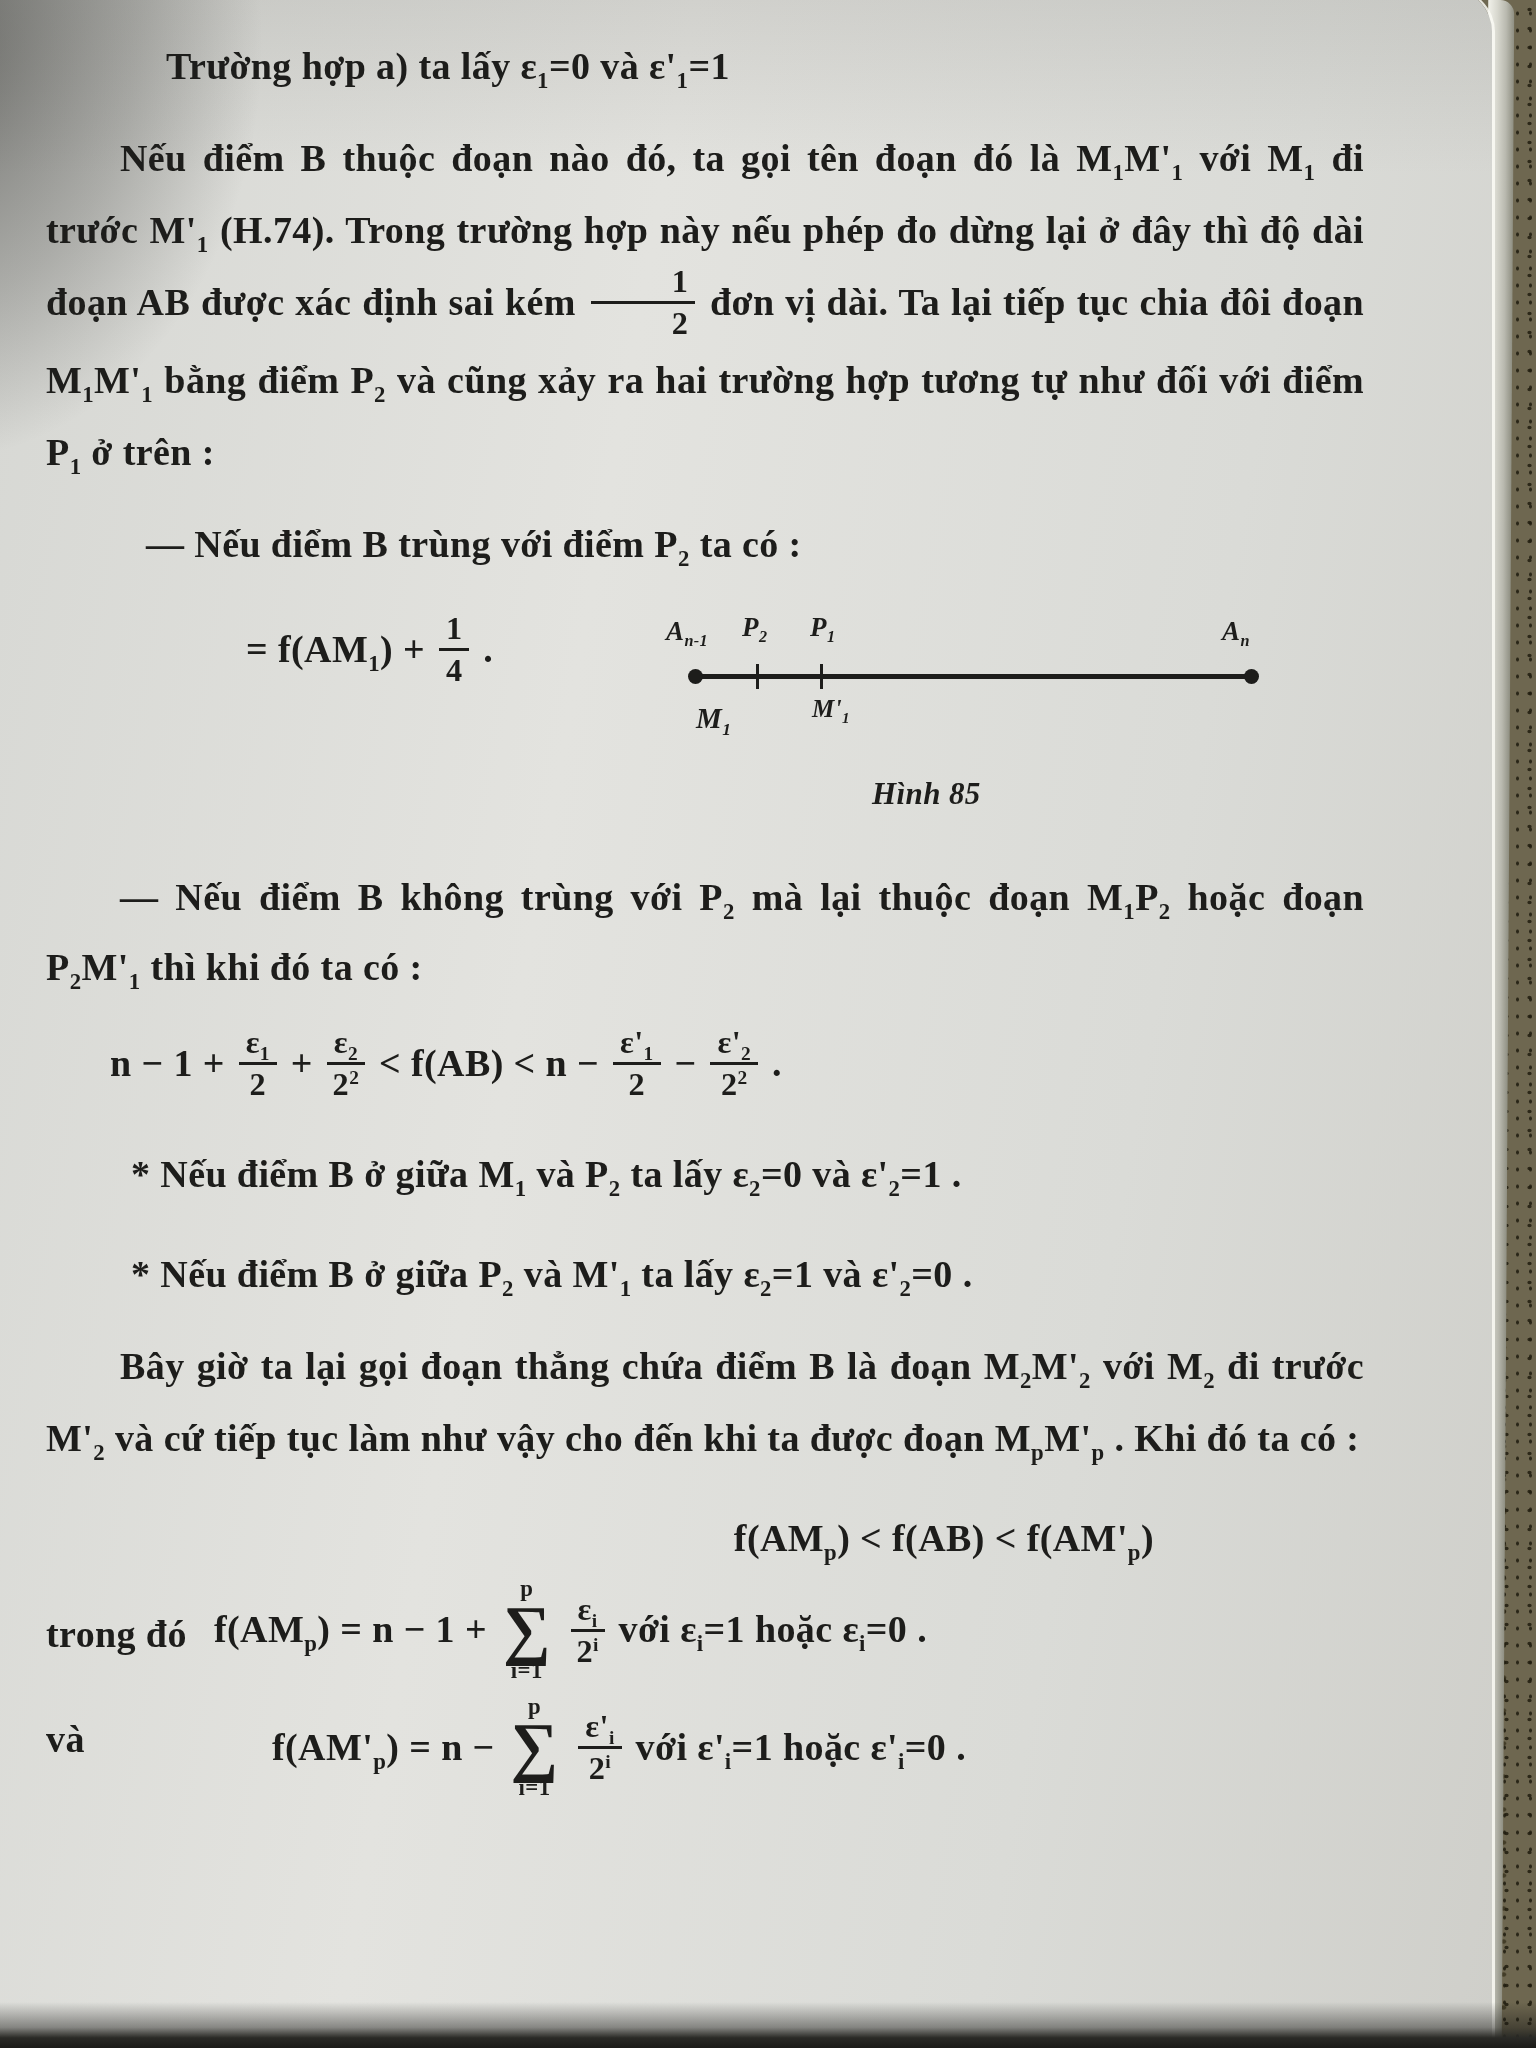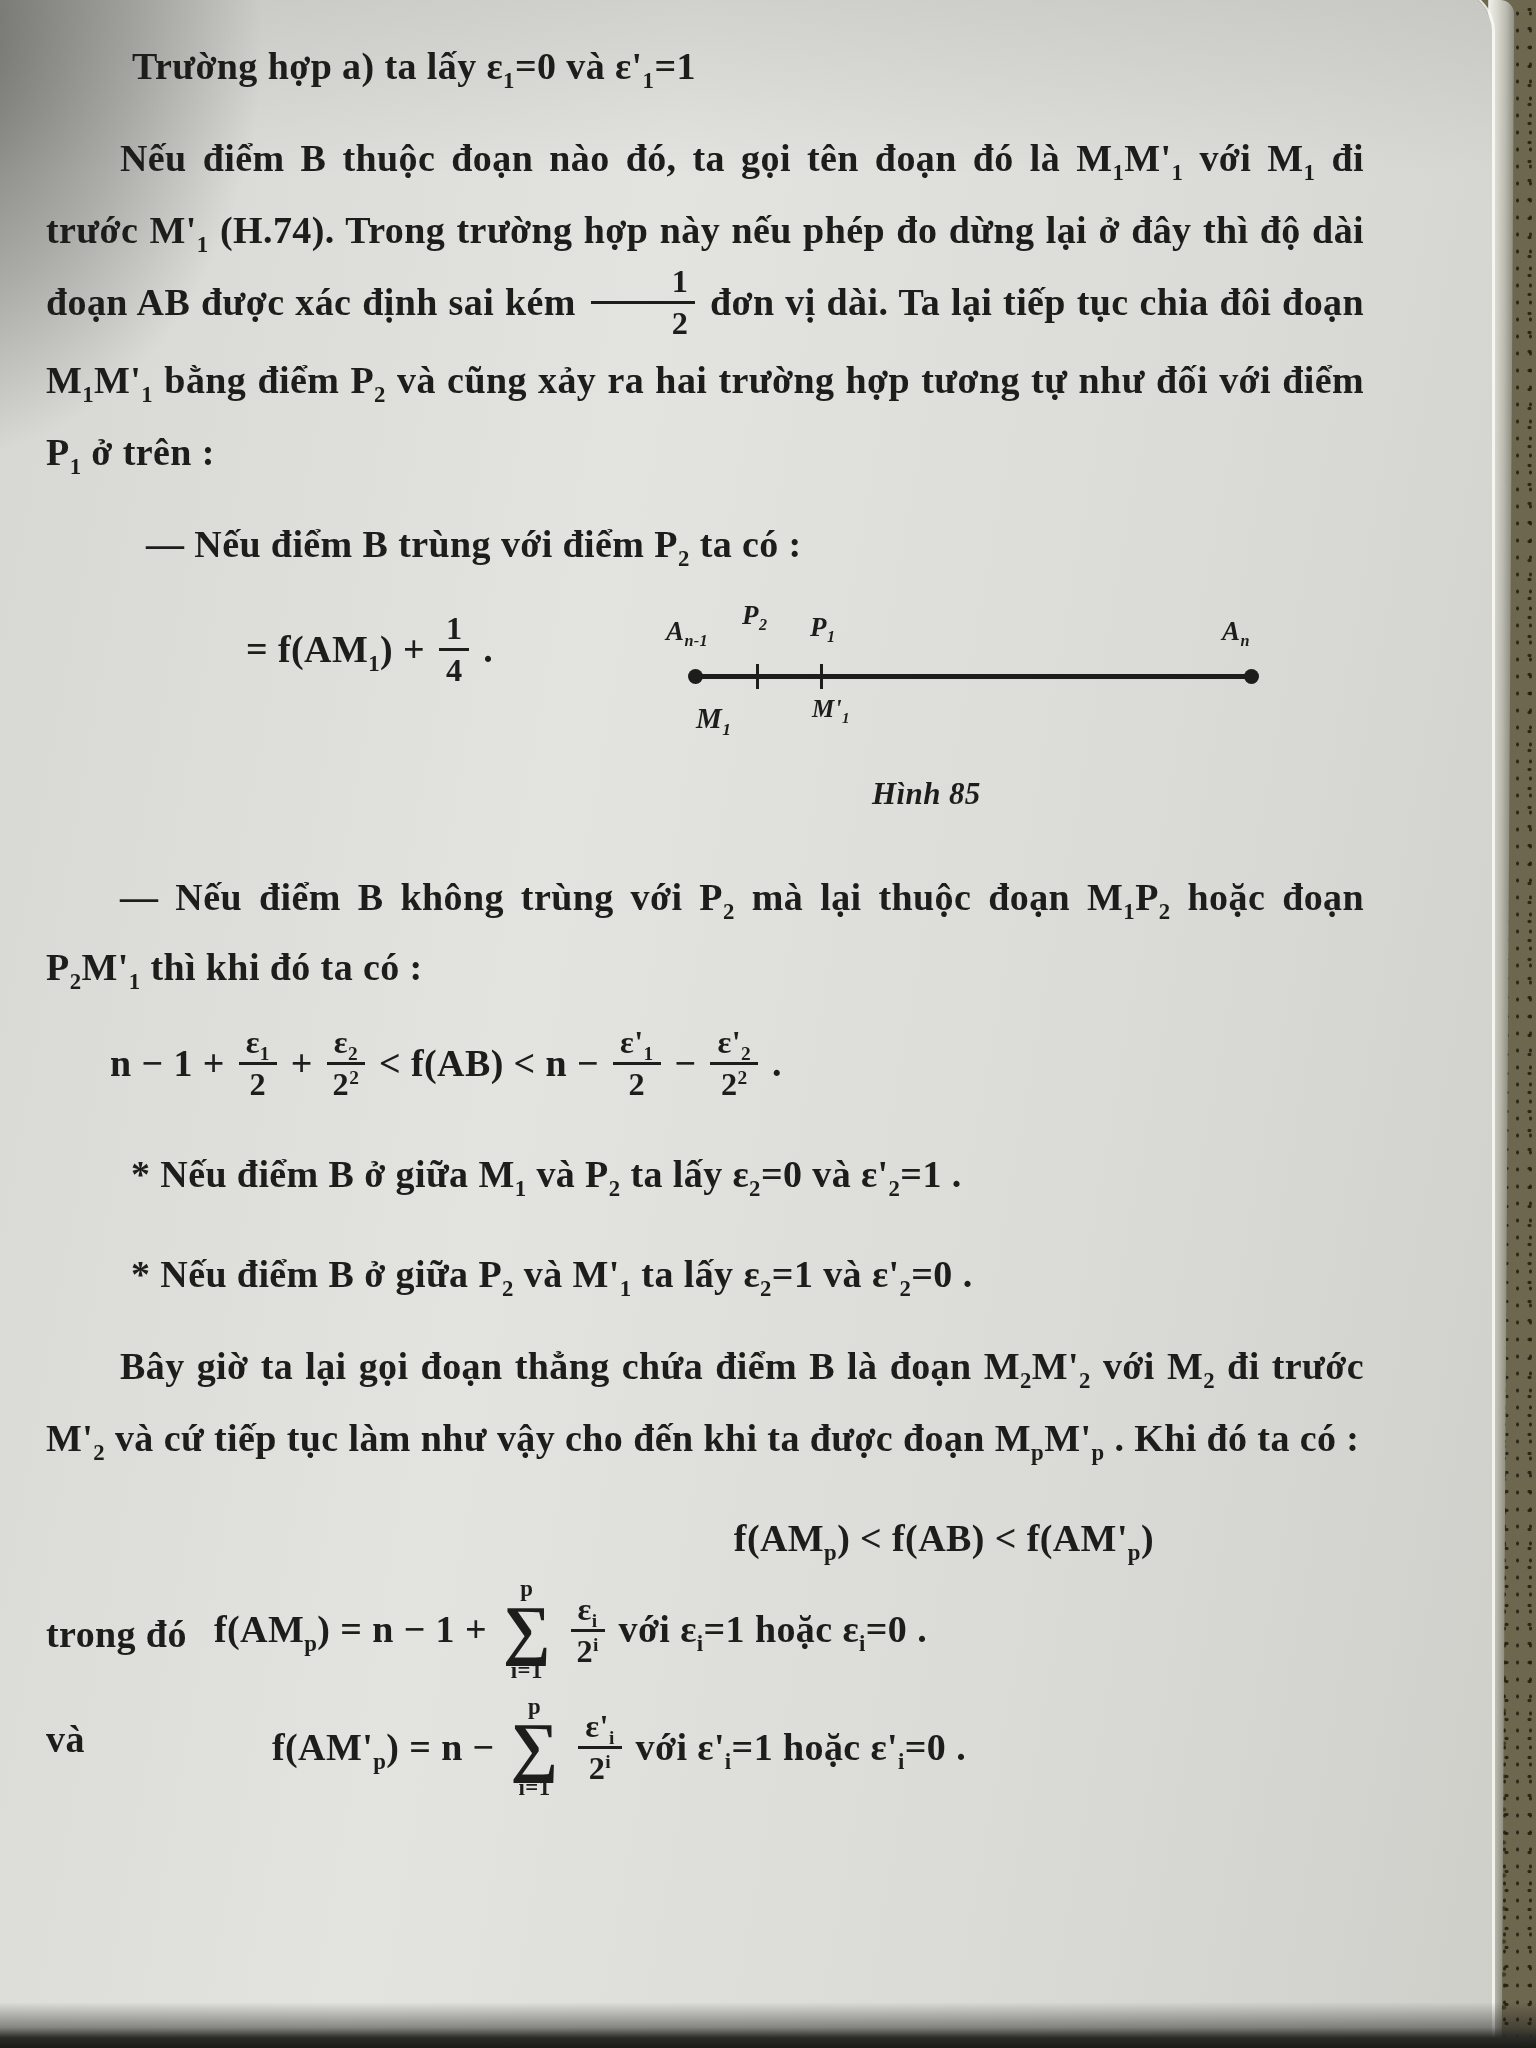--- a/index.html
+++ b/index.html
@@ -51,21 +51,21 @@
     position:absolute;left:0;bottom:0;width:100%;height:46px;
     background:linear-gradient(180deg, rgba(25,25,22,0) 0%, rgba(25,25,22,.45) 55%, var(--shadow) 78%, #1b1b18 100%);
   }
   .content{
     position:absolute;left:60px;top:48px;width:1318px;
     font-size:38px;font-weight:700;letter-spacing:.4px;line-height:60px;
   }
   sub{font-size:.6em;vertical-align:-.38em;line-height:0;}
   sup{font-size:.6em;vertical-align:.55em;line-height:0;}
   .line{margin:0 0 12px 0;}
-  .indent1{margin-left:86px;}
+  .indent1{margin-left:120px;}
   .dash{margin-left:100px;margin-top:26px;}
   .star{margin-left:85px;margin-top:40px;}
   .para{margin:26px 0 0 0;text-align:justify;text-indent:74px;line-height:72px;}
   .para.tight{line-height:70px;}
   
   .frac{display:inline-block;vertical-align:middle;text-align:center;line-height:1.02;font-size:.85em;margin:0 4px;position:relative;top:-4px;}
   .frac .ft{display:block;border-bottom:3px solid currentColor;padding:0 7px 3px;}
   .frac .fb{display:block;padding-top:3px;}
   
   .sum{display:inline-flex;flex-direction:column;align-items:center;vertical-align:middle;line-height:.95;margin:0 6px;position:relative;top:-4px;}
@@ -78,21 +78,21 @@
   .eq-line{white-space:nowrap;}
   .eq-line2{margin-left:112px;margin-top:16px;}
   .figure{position:relative;flex:none;width:660px;height:226px;margin-left:18px;font-weight:700;}
   .fig-line{position:absolute;left:72px;top:74px;width:562px;height:5px;background:var(--ink);border-radius:3px;}
   .fig-dot{position:absolute;top:69px;width:15px;height:15px;border-radius:50%;background:var(--ink);}
   .dot-l{left:66px;} .dot-r{left:622px;}
   .fig-tick{position:absolute;top:64px;width:3px;height:25px;background:var(--ink);}
   .tick-1{left:134px;} .tick-2{left:198px;}
   .fig-lbl{position:absolute;font-style:italic;font-size:27px;line-height:1;white-space:nowrap;}
   .lbl-a-left{left:44px;top:18px;}
-  .lbl-p2{left:120px;top:2px;}
+  .lbl-p2{left:120px;top:14px;}
   .lbl-p1{left:188px;top:14px;}
   .lbl-a-right{left:600px;top:18px;}
   .lbl-m1{left:74px;top:104px;font-size:29px;}
   .lbl-m1p{left:190px;top:96px;font-size:25px;}
   .fig-caption{position:absolute;left:250px;top:164px;font-style:italic;font-size:31px;}
   
   .eq-display{margin:26px 0 0 64px;line-height:70px;}
   .eq-center{margin-top:34px;text-align:right;padding-right:210px;}
   
   .eq-row{display:flex;align-items:center;margin-top:14px;}

